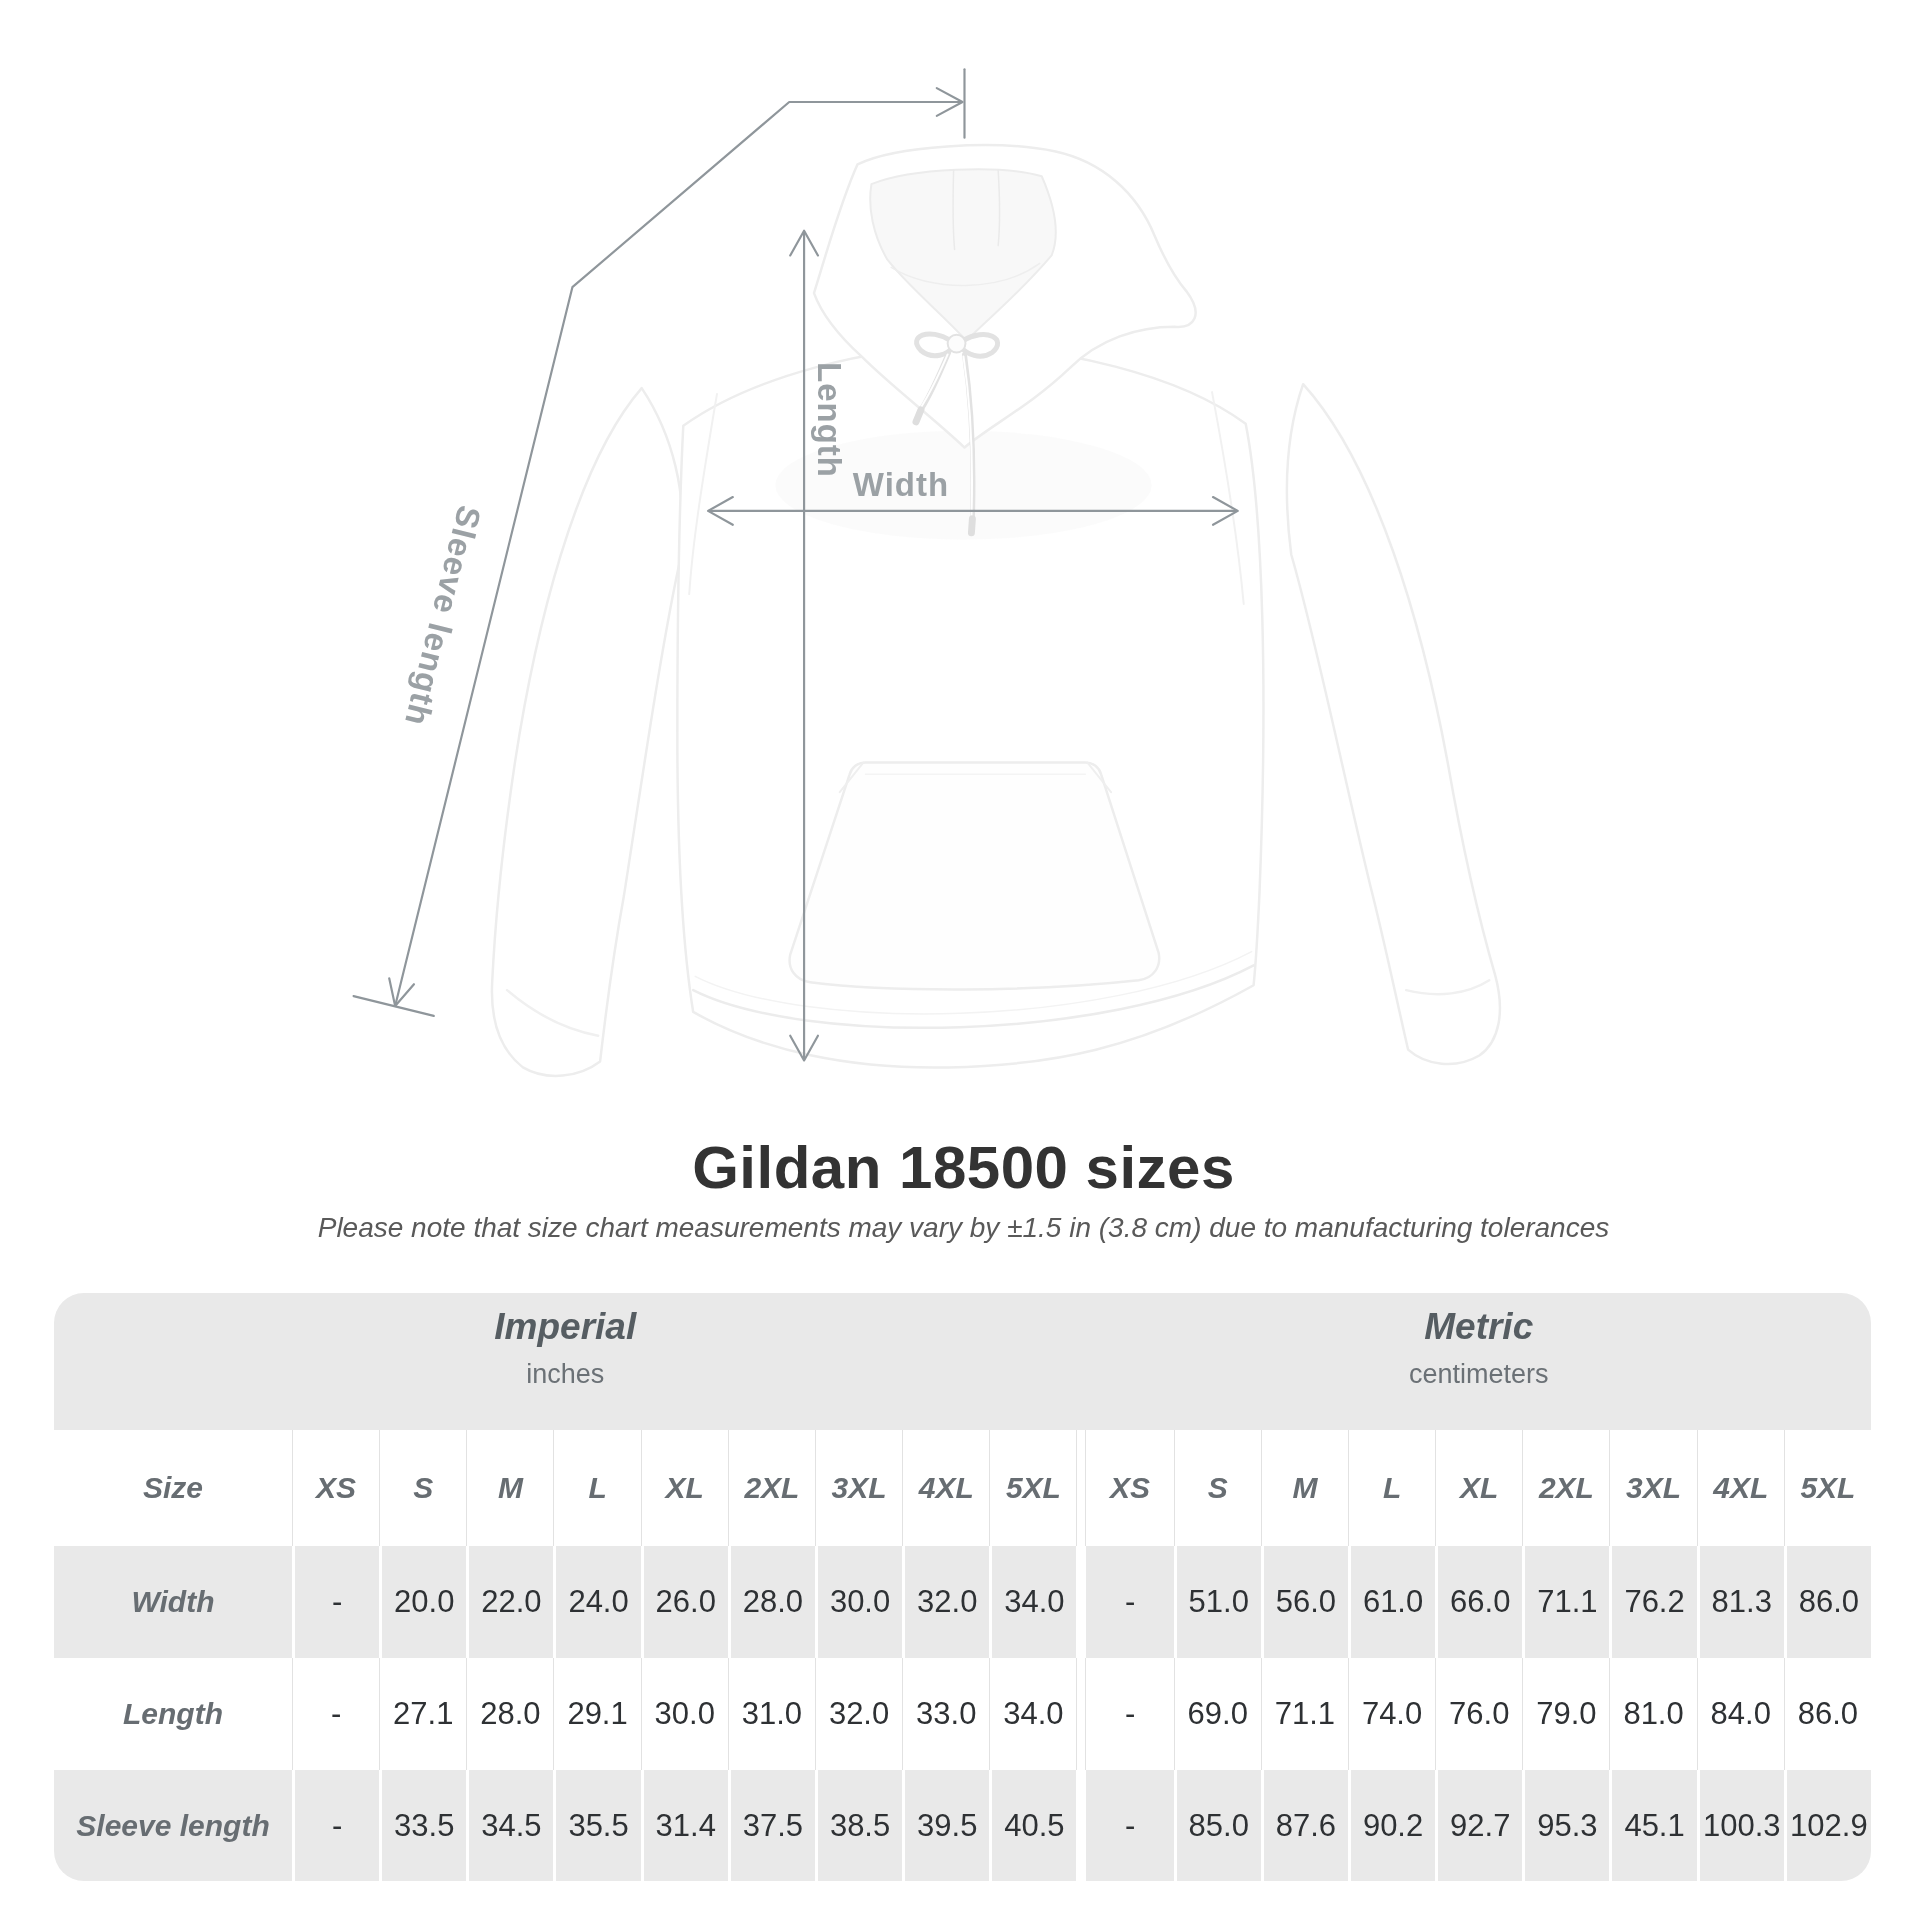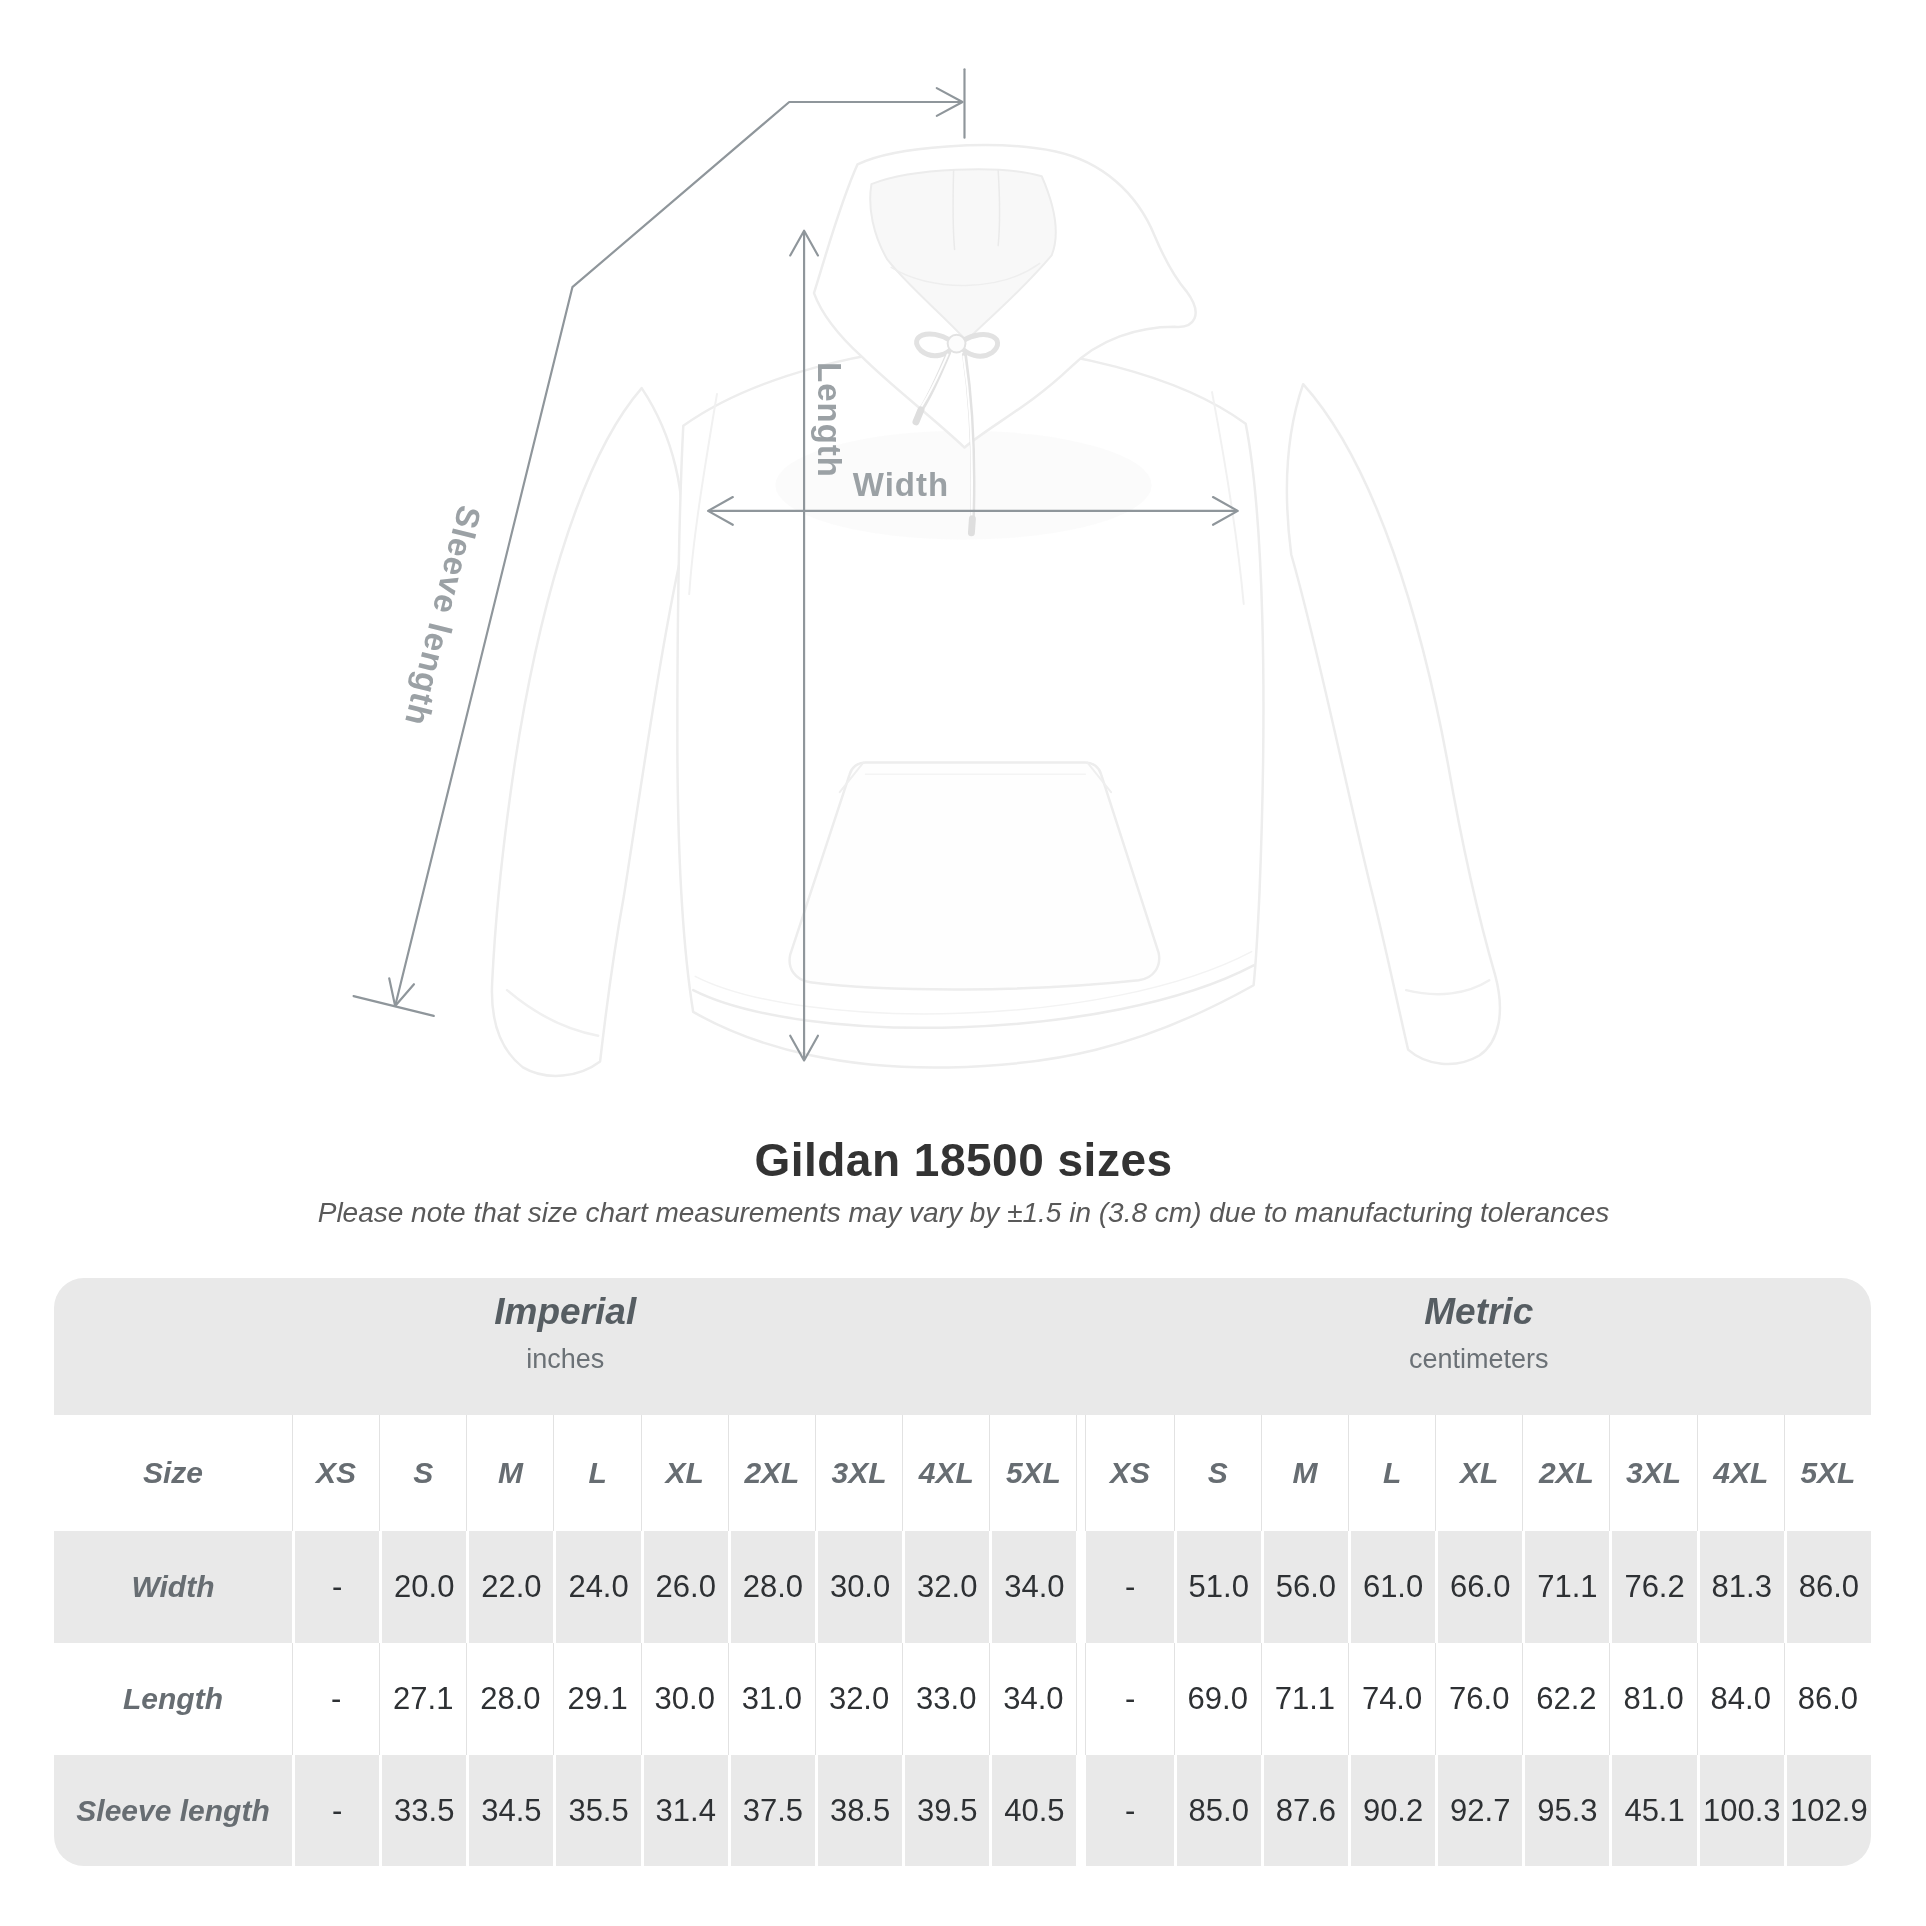--- a/index.html
+++ b/index.html
@@ -13,21 +13,21 @@
   .diagram svg{position:absolute;left:0;top:0;}
   .measure-label{
     position:absolute;text-align:center;font-weight:700;font-size:33px;
     color:#9ba1a5;letter-spacing:1px;line-height:40px;white-space:nowrap;
   }
   .lbl-sleeve{left:294px;top:596px;width:297px;transform:rotate(104deg);}
   .lbl-length{left:750px;top:400px;width:158px;transform:rotate(90deg);}
   .lbl-width{left:802px;top:465px;width:198px;}
   
   .page-title{
-    margin:26px 0 0;text-align:center;font-size:46px;font-weight:700;
+    margin:26px 0 0;text-align:center;font-size:60px;font-weight:700;
     color:#333333;letter-spacing:0.5px;
   }
   .page-subtitle{
     margin:10px 0 0;text-align:center;font-style:italic;font-size:28px;
     color:#595959;
   }
   
   .size-table{
     width:1817px;margin:49px 0 0 54px;
     display:grid;
@@ -204,21 +204,21 @@
     <div class="tcell">31.0</div>
     <div class="tcell">32.0</div>
     <div class="tcell">33.0</div>
     <div class="tcell">34.0</div>
     <div class="tcell gap"></div>
     <div class="tcell">-</div>
     <div class="tcell">69.0</div>
     <div class="tcell">71.1</div>
     <div class="tcell">74.0</div>
     <div class="tcell">76.0</div>
-    <div class="tcell">62.2</div>
+    <div class="tcell">79.0</div>
     <div class="tcell">81.0</div>
     <div class="tcell">84.0</div>
     <div class="tcell">86.0</div>
   </div>
 
   <div class="trow gray">
     <div class="tcell rowlab">Sleeve length</div>
     <div class="tcell">-</div>
     <div class="tcell">33.5</div>
     <div class="tcell">34.5</div>

